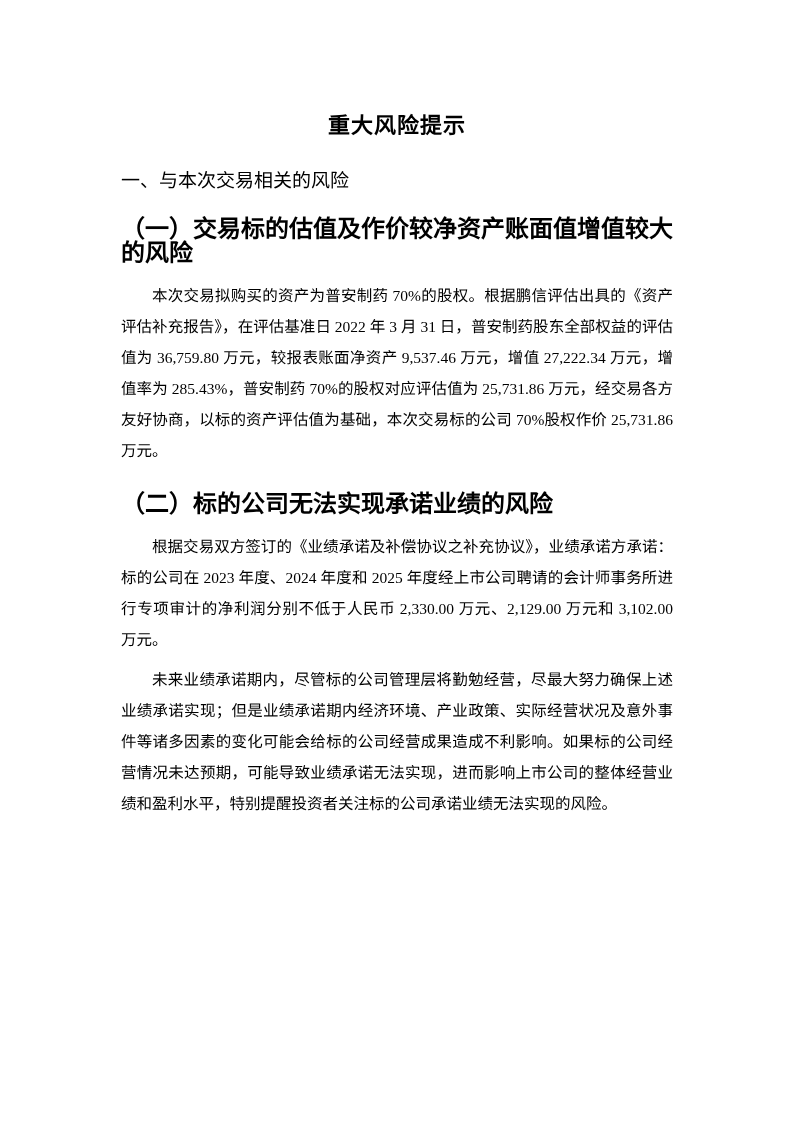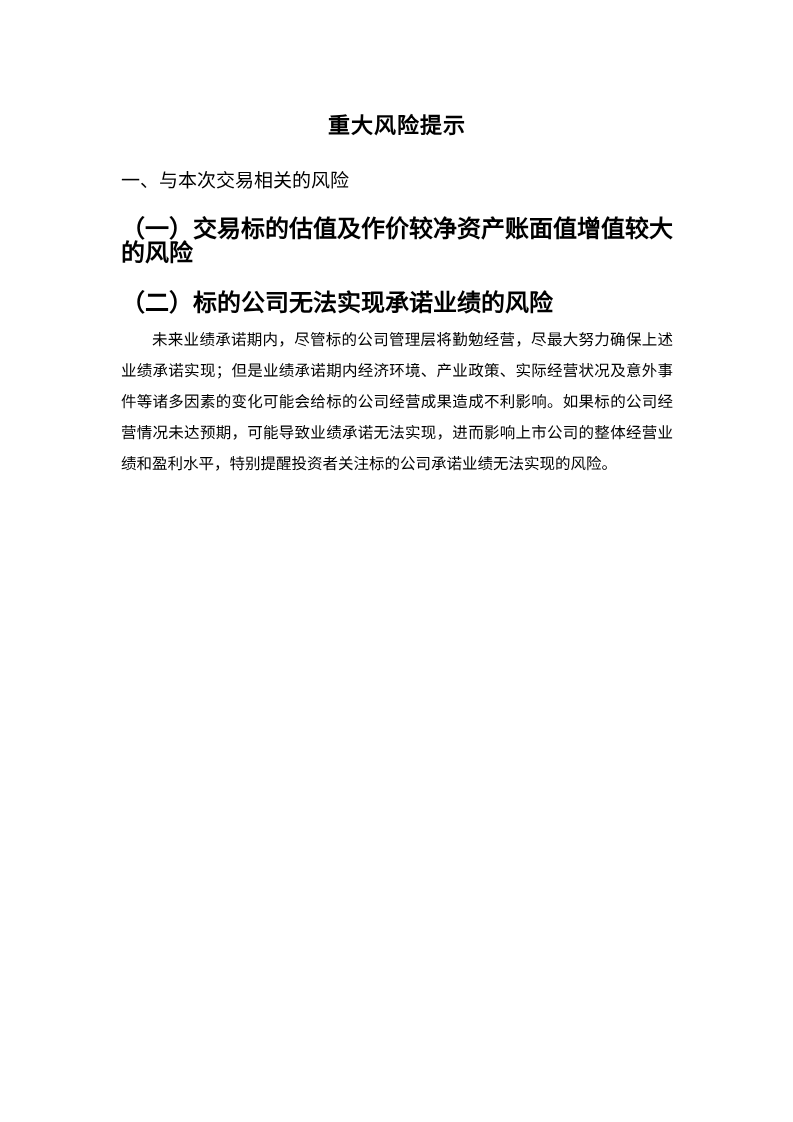--- a/index.html
+++ b/index.html
@@ -73,22 +73,24 @@
 <body>
 
 <div class="page">
 
   <h1 class="doc-title">重大风险提示</h1>
 
   <h2 class="section-heading">一、与本次交易相关的风险</h2>
 
   <h3 class="subsection-heading">（一）交易标的估值及作价较净资产账面值增值较大的风险</h3>
 
+  <p class="body-para first-after-heading">本次交易拟购买的资产为普安制药 70%的股权。根据鹏信评估出具的《资产评估补充报告》，在评估基准日 2022 年 3 月 31 日，普安制药股东全部权益的评估值为 36,759.80 万元，较报表账面净资产 9,537.46 万元，增值 27,222.34 万元，增值率为 285.43%，普安制药 70%的股权对应评估值为 25,731.86 万元，经交易各方友好协商，以标的资产评估值为基础，本次交易标的公司 70%股权作价 25,731.86 万元。</p>
 
 
   <h3 class="subsection-heading second">（二）标的公司无法实现承诺业绩的风险</h3>
 
+  <p class="body-para first-after-heading">根据交易双方签订的《业绩承诺及补偿协议之补充协议》，业绩承诺方承诺：标的公司在 2023 年度、2024 年度和 2025 年度经上市公司聘请的会计师事务所进行专项审计的净利润分别不低于人民币 2,330.00 万元、2,129.00 万元和 3,102.00 万元。</p>
 
   <p class="body-para tight">未来业绩承诺期内，尽管标的公司管理层将勤勉经营，尽最大努力确保上述业绩承诺实现；但是业绩承诺期内经济环境、产业政策、实际经营状况及意外事件等诸多因素的变化可能会给标的公司经营成果造成不利影响。如果标的公司经营情况未达预期，可能导致业绩承诺无法实现，进而影响上市公司的整体经营业绩和盈利水平，特别提醒投资者关注标的公司承诺业绩无法实现的风险。</p>
 
   <div class="page-footer">34</div>
 
 </div>
 
 </body></html>

